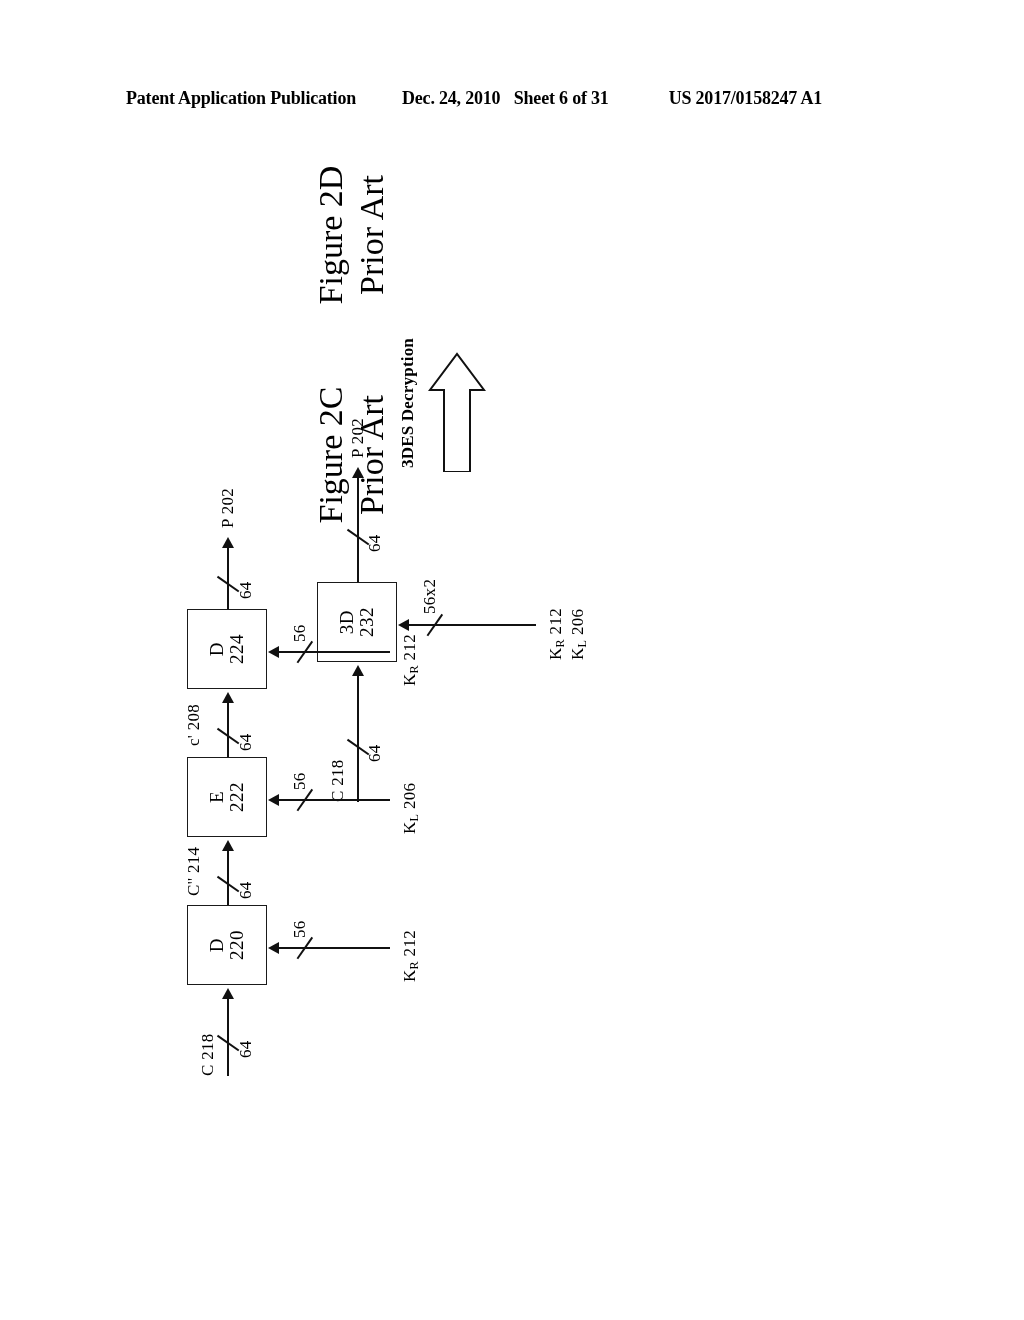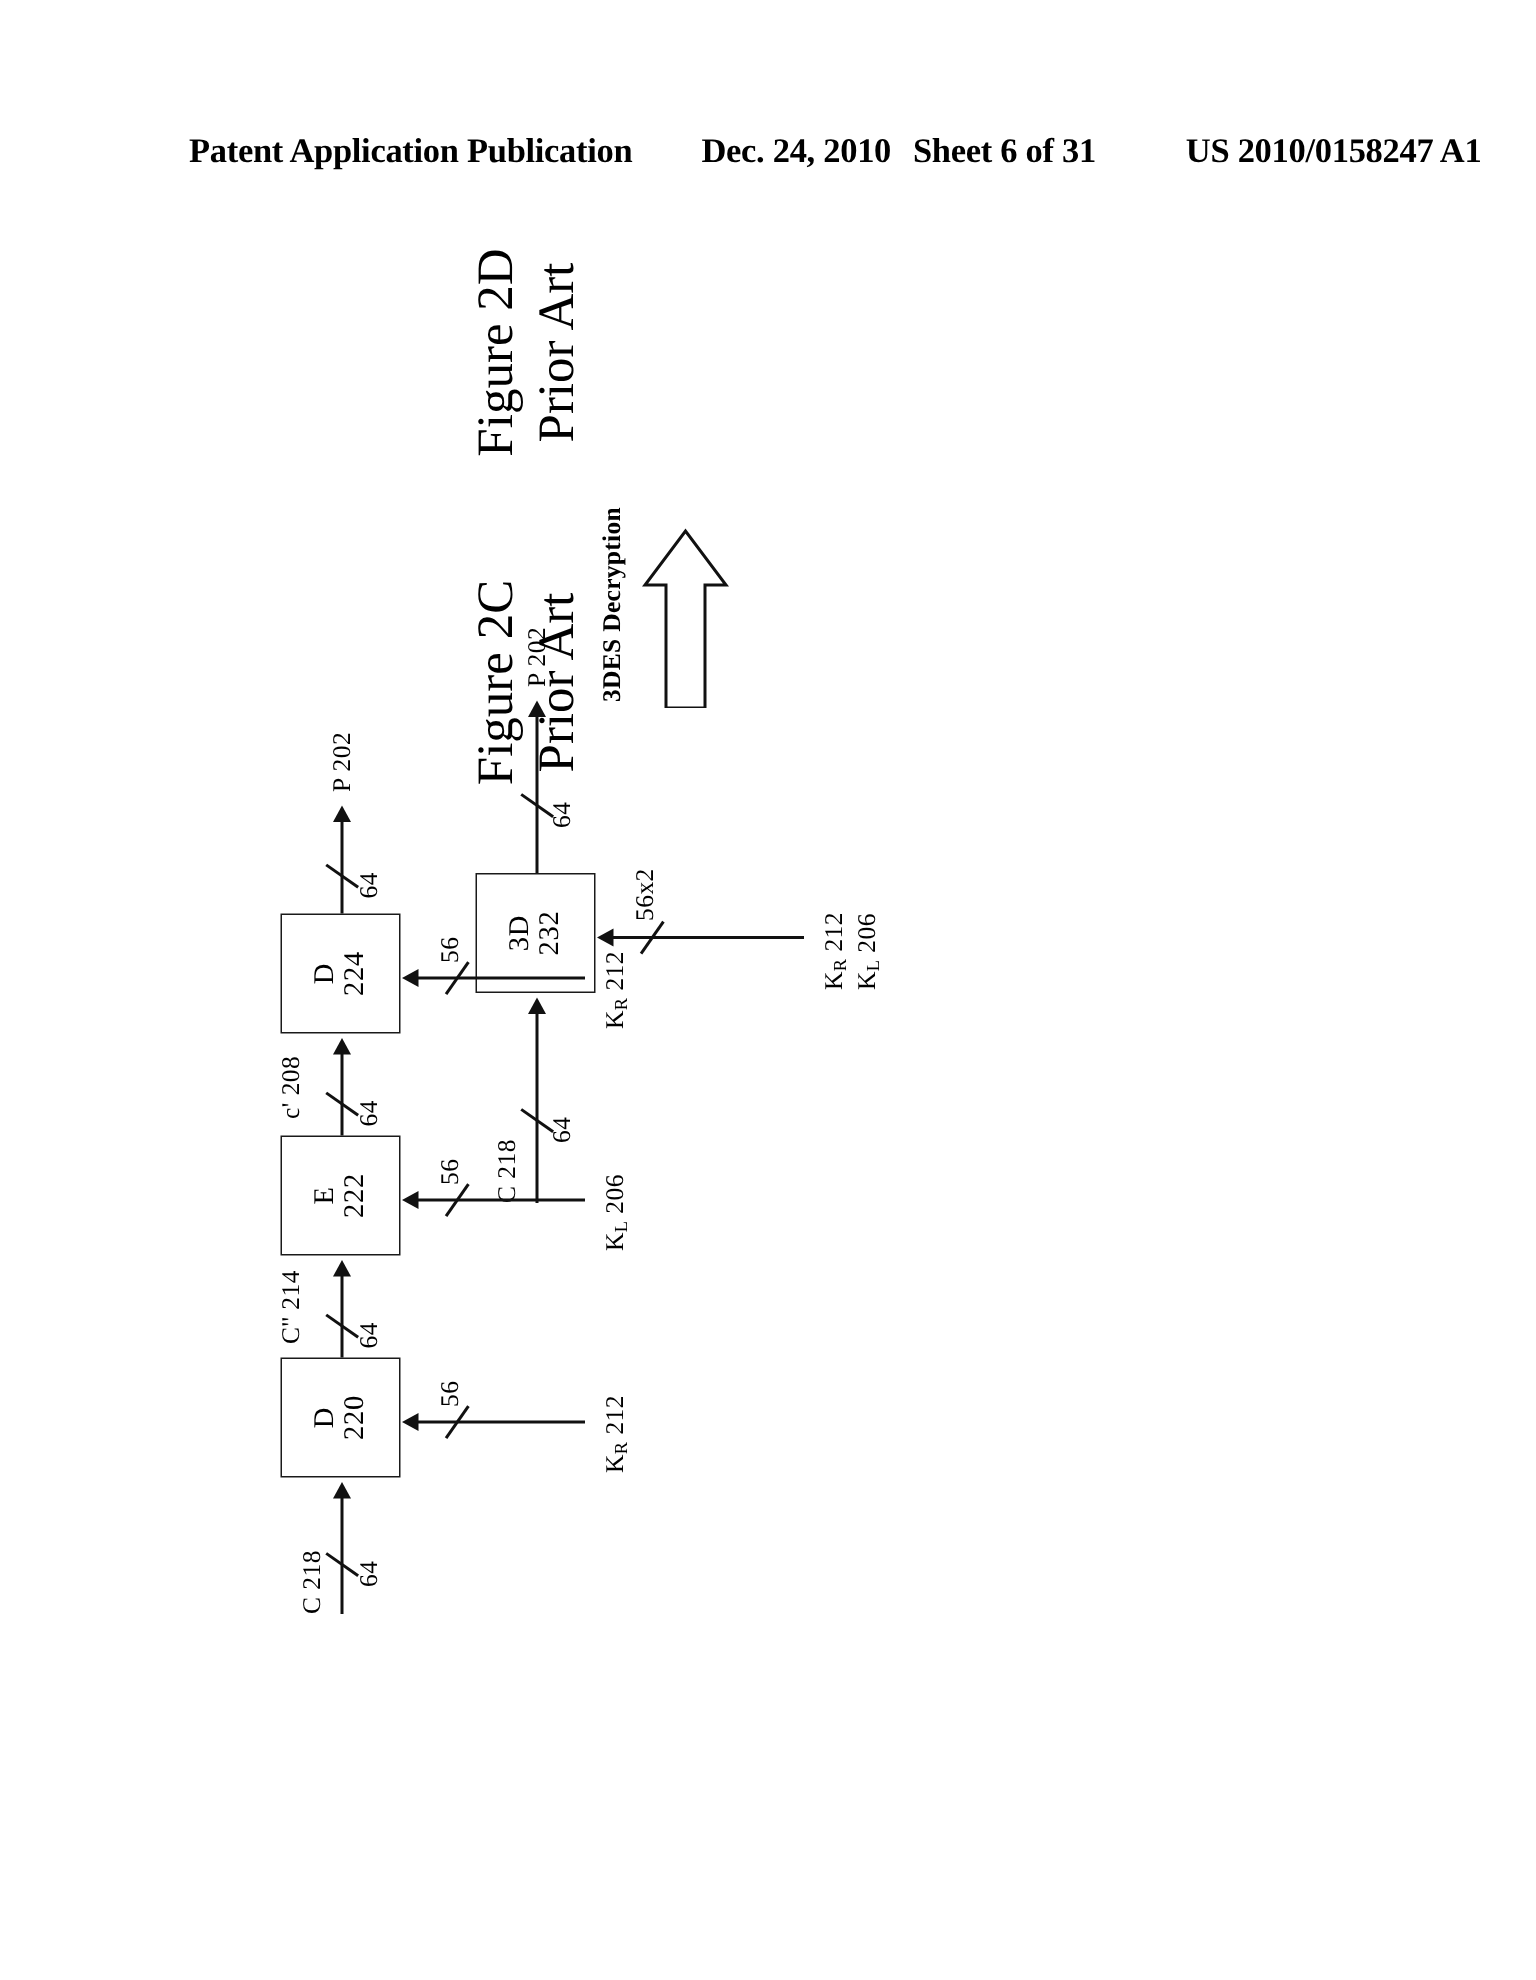--- a/index.html
+++ b/index.html
@@ -18,23 +18,23 @@
   }
 
   
   .page-header {
     position: absolute;
     top: 88px;
     left: 126px;
     width: 772px;
     height: 26px;
     display: flex;
-    align-items: center;
+    align-items: flex-start;
     font-weight: bold;
-    font-size: 23px;
+    font-size: 18px;
     letter-spacing: -0.2px;
     white-space: nowrap;
   }
   .hdr-pub   { flex: 0 0 auto; }
   .hdr-mid   { flex: 0 0 auto; margin-left: 46px; }
   .hdr-date  { margin-right: 9px; }
   .hdr-sheet { }
   .hdr-num   { flex: 0 0 auto; margin-left: 60px; }
 
   
@@ -160,21 +160,21 @@
 </style>
 </head>
 <body>
 
 <div class="page-header">
   <span class="hdr-pub">Patent Application Publication</span>
   <span class="hdr-mid">
     <span class="hdr-date">Dec. 24, 2010</span>
     <span class="hdr-sheet">Sheet 6 of 31</span>
   </span>
-  <span class="hdr-num">US 2010/0158247 A1</span>
+  <span class="hdr-num">US 2017/0158247 A1</span>
 </div>
 
 <div class="fig-stage" id="fig2d-stage">
   <div class="fig-inner">
 
     <div class="lbl" style="left:18px; top:168px;">C 218</div>
 
     <div class="wire wire-h" style="left:18px; top:197px; width:127px;"></div>
     <div class="tick" style="left:72px; top:185px;"></div>
     <div class="lbl" style="left:58px; top:205px;">64</div>

